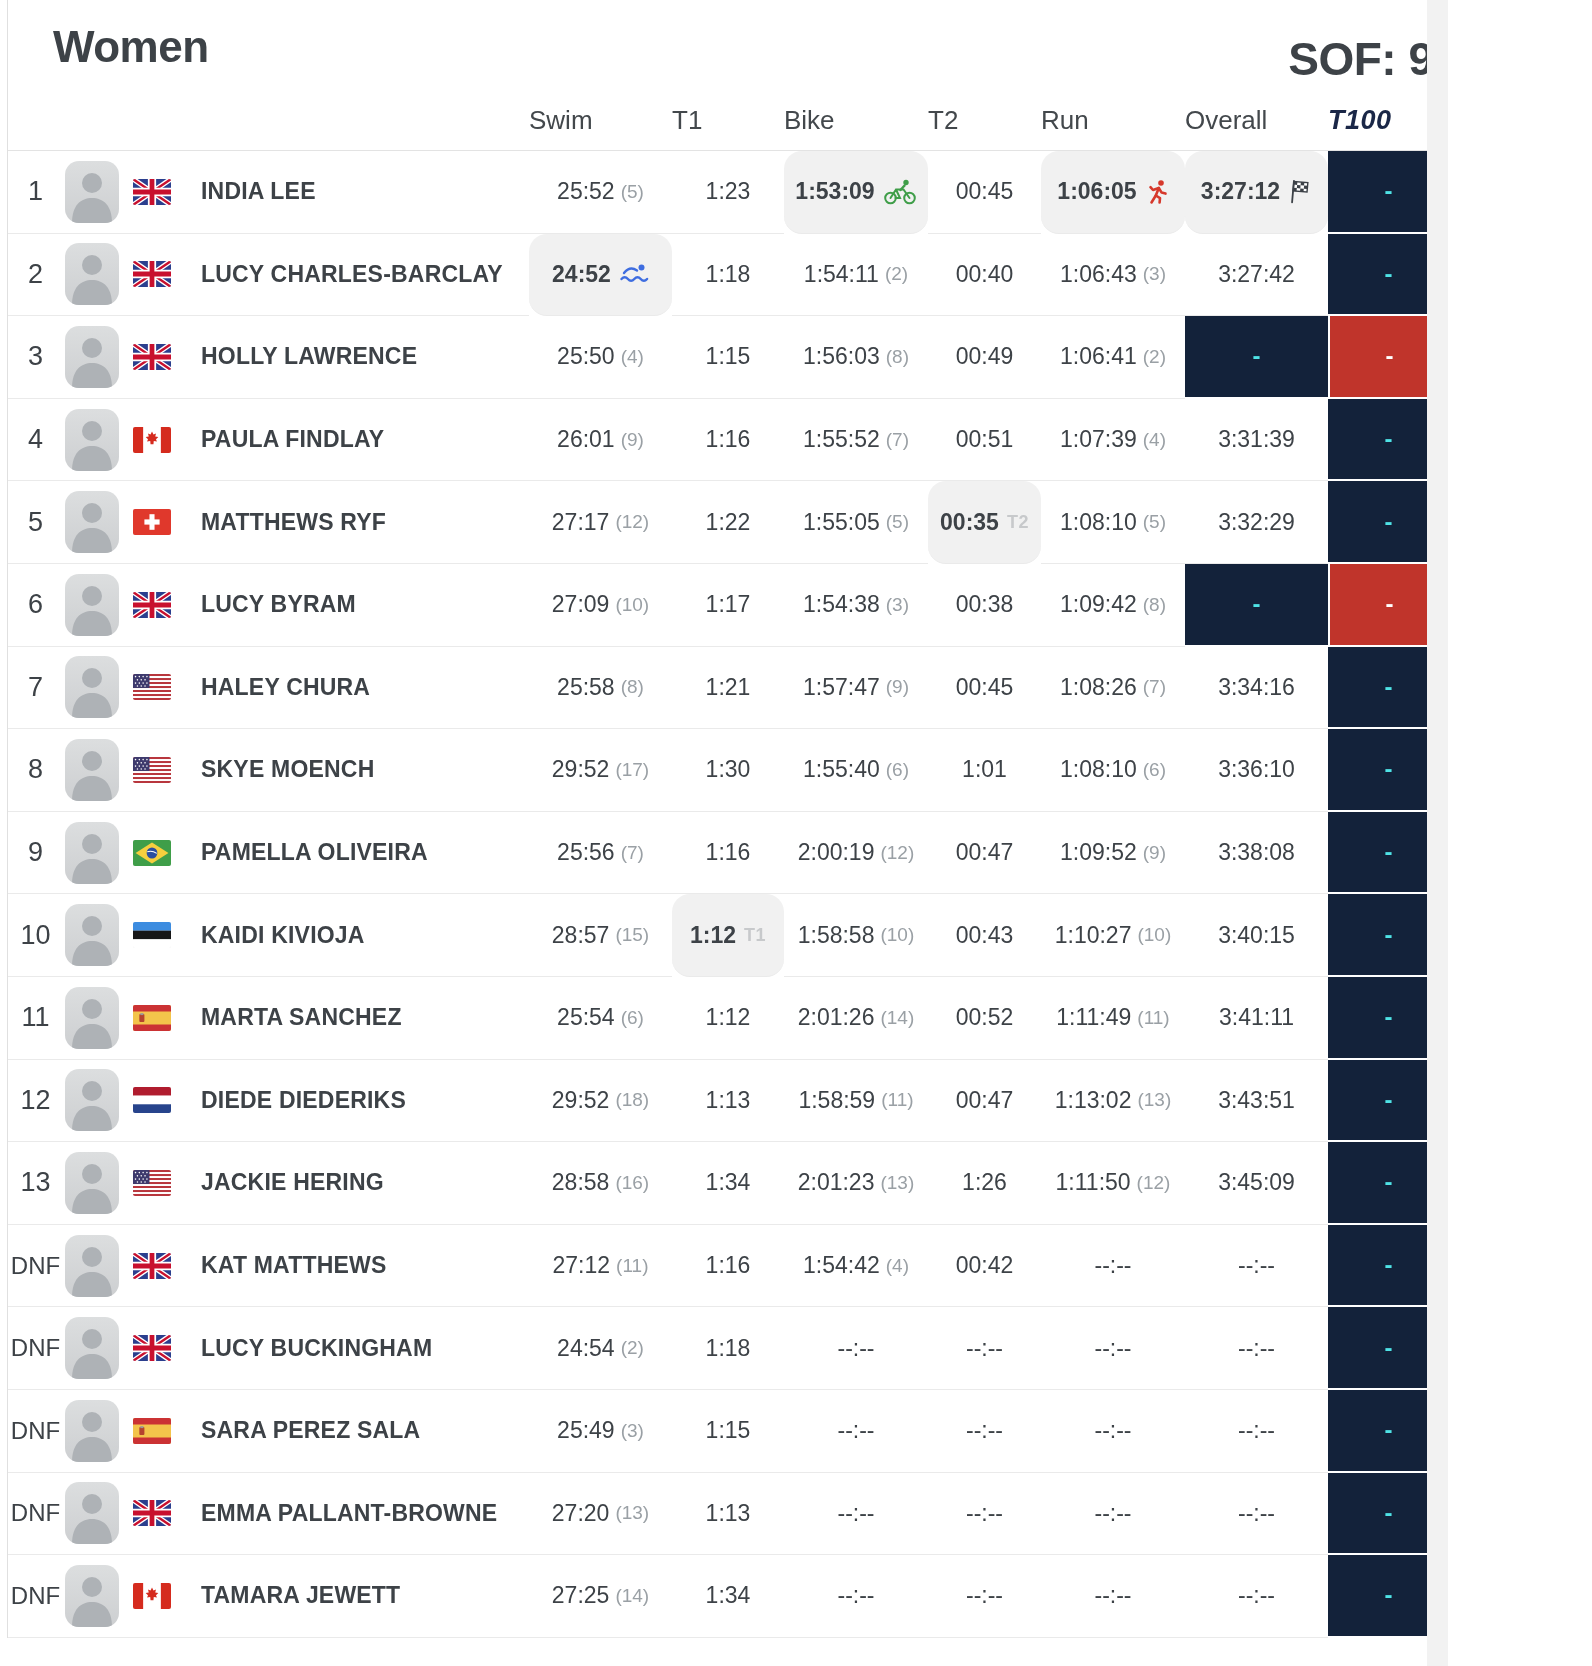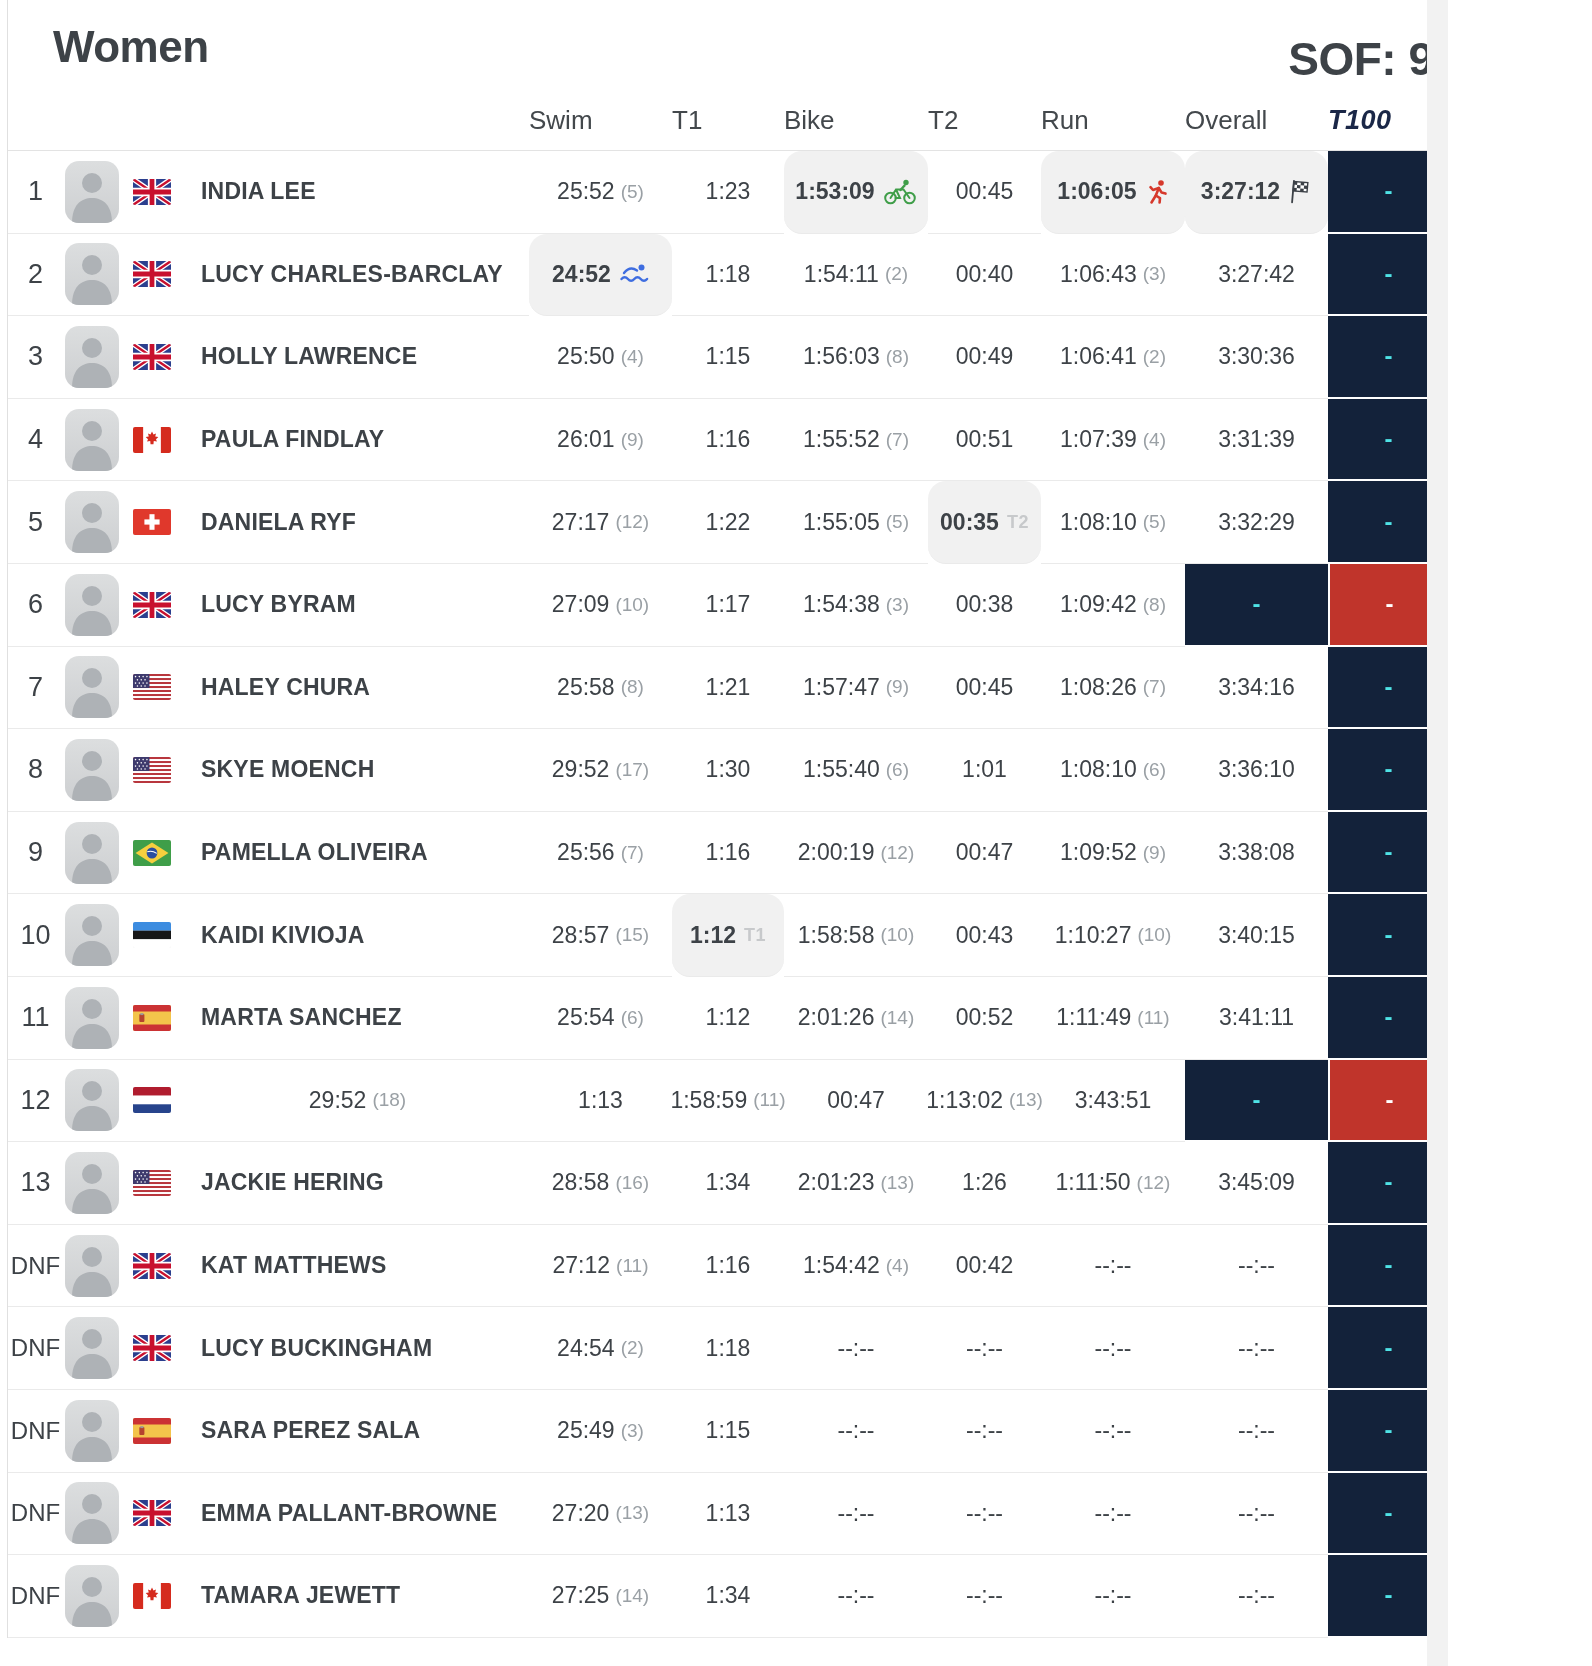--- a/index.html
+++ b/index.html
@@ -254,23 +254,20 @@
       <span class="t">1:56:03</span>
             <span class="note">(8)</span>
     </div>
     <div class="cell time-cell">
       <span class="t">00:49</span>
     </div>
     <div class="cell time-cell">
       <span class="t">1:06:41</span>
             <span class="note">(2)</span>
     </div>
-    <div class="cell time-cell">
-      <span class="t">3:30:36</span>
-    </div>
     <div class="cell t100">
       <span class="dash">-</span>
     </div>
     <div class="cell pto">
       <span class="dash">-</span>
     </div>
   </div>
         <div class="row">
     <div class="cell rank-cell">
       <span class="rank-txt">4</span>
@@ -339,21 +336,21 @@
     <div class="cell flag-cell">
       <span class="flag">
               <svg viewBox="0 0 60 40" preserveAspectRatio="none">
                 <rect width="60" height="40" fill="#e0382c"></rect>
                 <rect x="26" y="8" width="8" height="24" fill="#fff"></rect>
                 <rect x="18" y="16" width="24" height="8" fill="#fff"></rect>
               </svg>
             </span>
     </div>
     <div class="cell name-cell">
-      <span class="name">DANIELA RYF</span>
+      <span class="name">MATTHEWS RYF</span>
     </div>
     <div class="cell time-cell">
       <span class="t">27:17</span>
             <span class="note">(12)</span>
     </div>
     <div class="cell time-cell">
       <span class="t">1:22</span>
     </div>
     <div class="cell time-cell">
       <span class="t">1:55:05</span>
@@ -754,20 +751,23 @@
     </div>
     <div class="cell flag-cell">
       <span class="flag">
               <svg viewBox="0 0 60 40" preserveAspectRatio="none">
                 <rect width="60" height="13.4" fill="#b01c2e"></rect>
                 <rect y="13.3" width="60" height="13.4" fill="#fff"></rect>
                 <rect y="26.6" width="60" height="13.4" fill="#27448c"></rect>
               </svg>
             </span>
     </div>
+    <div class="cell name-cell">
+      <span class="name">DIEDE DIEDERIKS</span>
+    </div>
     <div class="cell time-cell">
       <span class="t">29:52</span>
             <span class="note">(18)</span>
     </div>
     <div class="cell time-cell">
       <span class="t">1:13</span>
     </div>
     <div class="cell time-cell">
       <span class="t">1:58:59</span>
             <span class="note">(11)</span>

